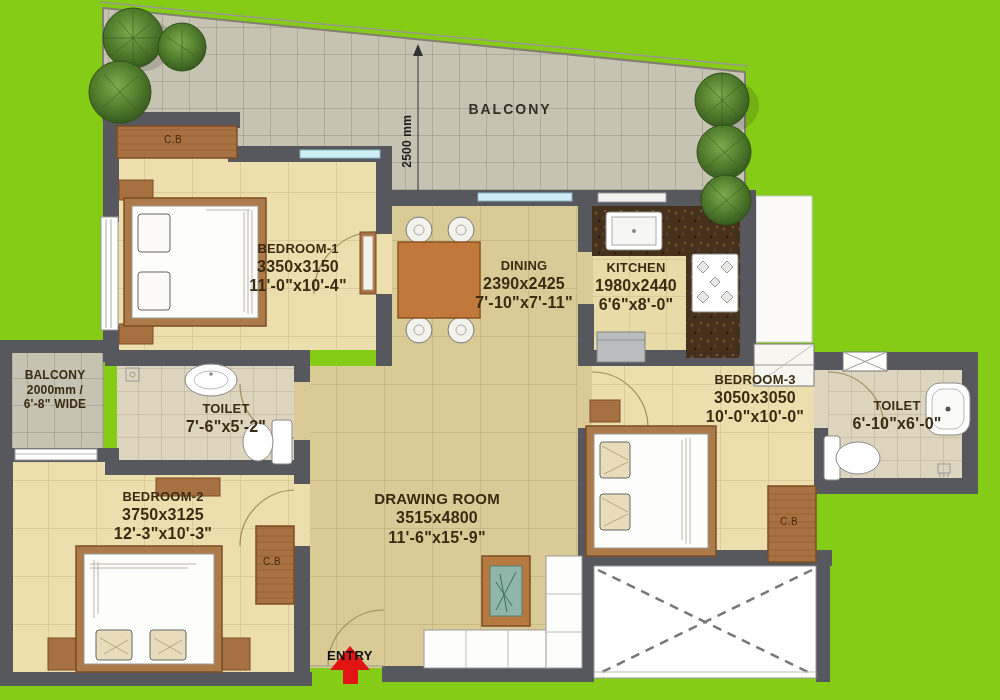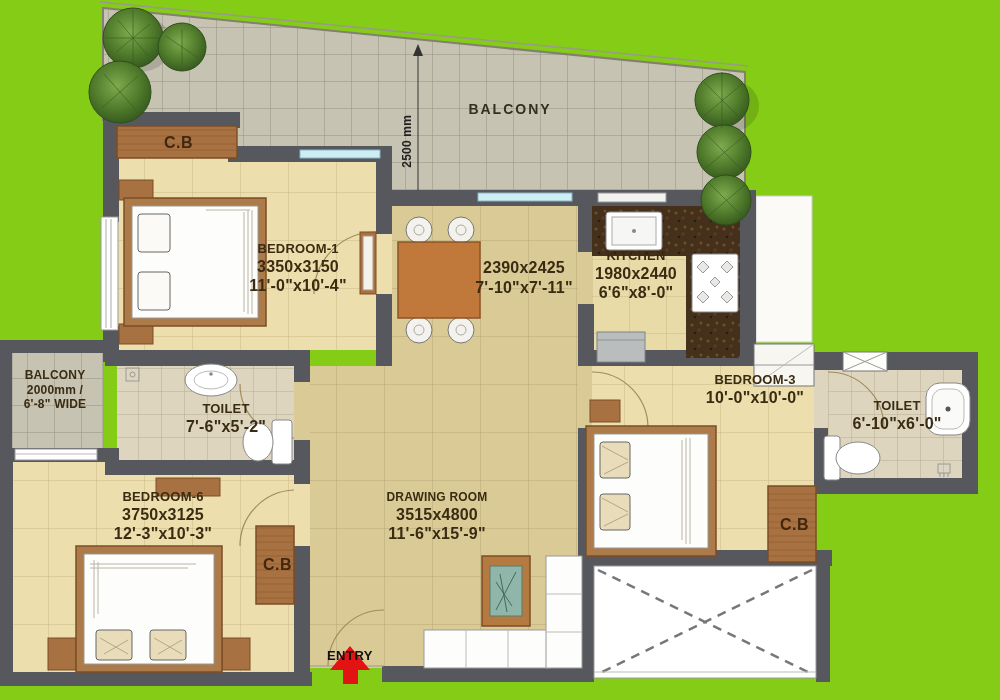--- a/index.html
+++ b/index.html
@@ -2,25 +2,25 @@
 <html><head>
 <meta charset="utf-8">
 <style>
   html,body{margin:0;padding:0;background:#ffffff;}
   #plan{position:relative;width:1000px;height:700px;background:#84cc16;overflow:hidden;
         font-family:"Liberation Sans",sans-serif;}
   #gfx{position:absolute;left:0;top:0;width:1000px;height:700px;}
   .lbl{position:absolute;font-weight:bold;color:#3a2c12;text-align:center;line-height:1.22;
        font-size:13px;letter-spacing:.2px;white-space:nowrap;}
   .lbl .dim{font-size:16px;}
-  .cb{position:absolute;font-weight:bold;color:#42280e;font-size:16px;letter-spacing:.5px;}
+  .cb{position:absolute;font-weight:normal;color:#42280e;font-size:10px;letter-spacing:.5px;}
   .balcony-top-lbl{letter-spacing:2px;font-size:14px;color:#333022;}
   .rot{transform:rotate(-90deg);transform-origin:center center;font-size:12px;color:#222;}
   .entry-lbl{font-size:13px;color:#111;letter-spacing:.5px;}
-  .drawing-name{font-size:12px;}
+  .drawing-name{font-size:15px;}
 </style>
 </head>
 <body>
 
 <div id="plan">
 
 <svg id="gfx" viewBox="0 0 1000 700" xmlns="http://www.w3.org/2000/svg">
   <defs>
     <pattern id="balTile" width="27" height="27" patternUnits="userSpaceOnUse">
       <rect width="27" height="27" fill="#c7c3b3"></rect>
@@ -312,55 +312,57 @@
   <div>2500 mm</div>
 </div>
 
 <div class="lbl" style="left:198px;top:241px;width:200px;">
   <div>BEDROOM-1</div>
   <div class="dim">3350x3150</div>
   <div class="dim">11'-0"x10'-4"</div>
 </div>
 
 <div class="lbl" style="left:424px;top:258px;width:200px;">
+  <div>DINING</div>
   <div class="dim">2390x2425</div>
   <div class="dim">7'-10"x7'-11"</div>
 </div>
 
-<div class="lbl" style="left:536px;top:248px;width:200px;">
+<div class="lbl" style="left:536px;top:260px;width:200px;">
   <div>KITCHEN</div>
   <div class="dim">1980x2440</div>
   <div class="dim">6'6"x8'-0"</div>
 </div>
 
 <div class="lbl" style="left:3px;top:368px;width:104px;font-size:12px;">
   <div>BALCONY</div>
   <div>2000mm /</div>
   <div>6'-8" WIDE</div>
 </div>
 
 <div class="lbl" style="left:126px;top:401px;width:200px;">
   <div>TOILET</div>
   <div class="dim">7'-6"x5'-2"</div>
 </div>
 
 <div class="lbl" style="left:63px;top:489px;width:200px;">
-  <div>BEDROOM-6</div>
+  <div>BEDROOM-2</div>
   <div class="dim">3750x3125</div>
   <div class="dim">12'-3"x10'-3"</div>
 </div>
 
 <div class="lbl" style="left:337px;top:490px;width:200px;">
   <div class="drawing-name">DRAWING ROOM</div>
   <div class="dim">3515x4800</div>
   <div class="dim">11'-6"x15'-9"</div>
 </div>
 
 <div class="lbl" style="left:655px;top:372px;width:200px;">
   <div>BEDROOM-3</div>
+  <div class="dim">3050x3050</div>
   <div class="dim">10'-0"x10'-0"</div>
 </div>
 
 <div class="lbl" style="left:797px;top:398px;width:200px;">
   <div>TOILET</div>
   <div class="dim">6'-10"x6'-0"</div>
 </div>
 
 <div class="cb" style="left:164px;top:134px;">C.B</div>
 <div class="cb" style="left:263px;top:556px;">C.B</div>

